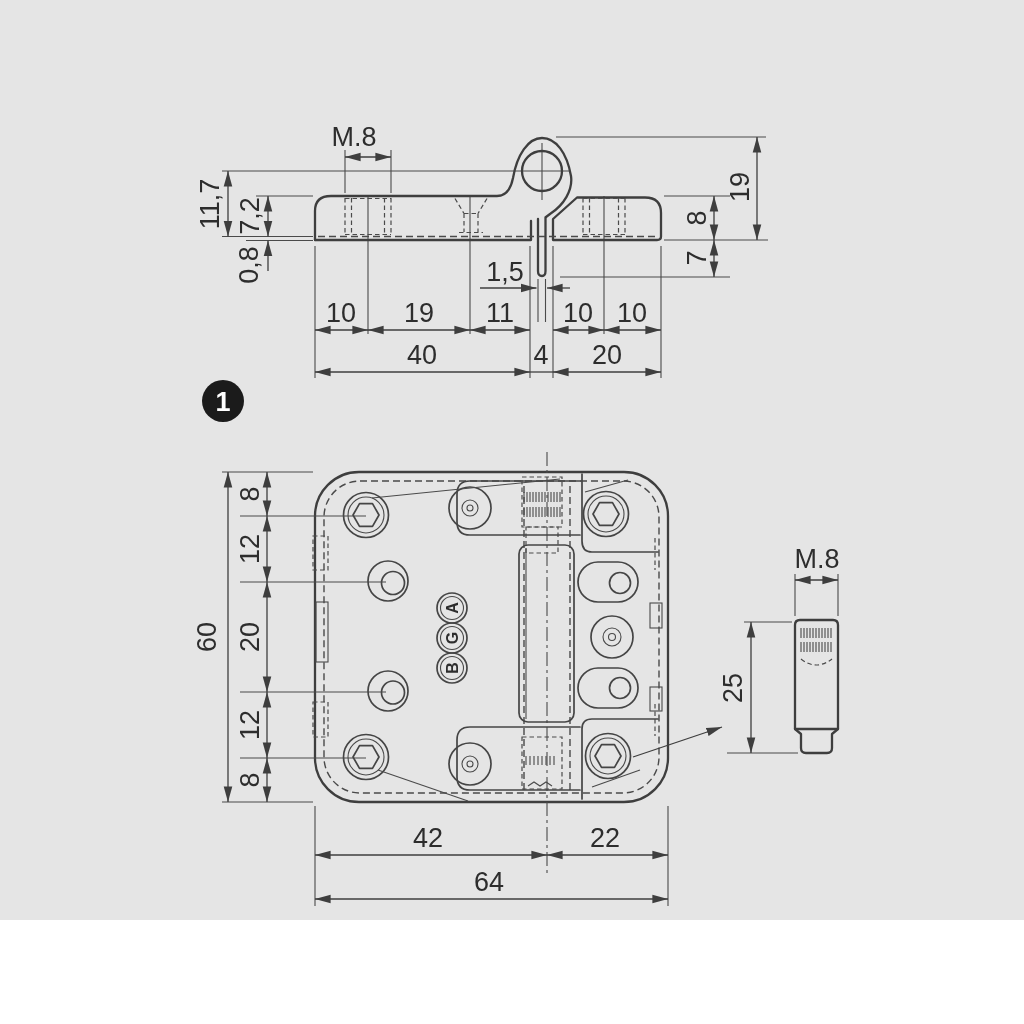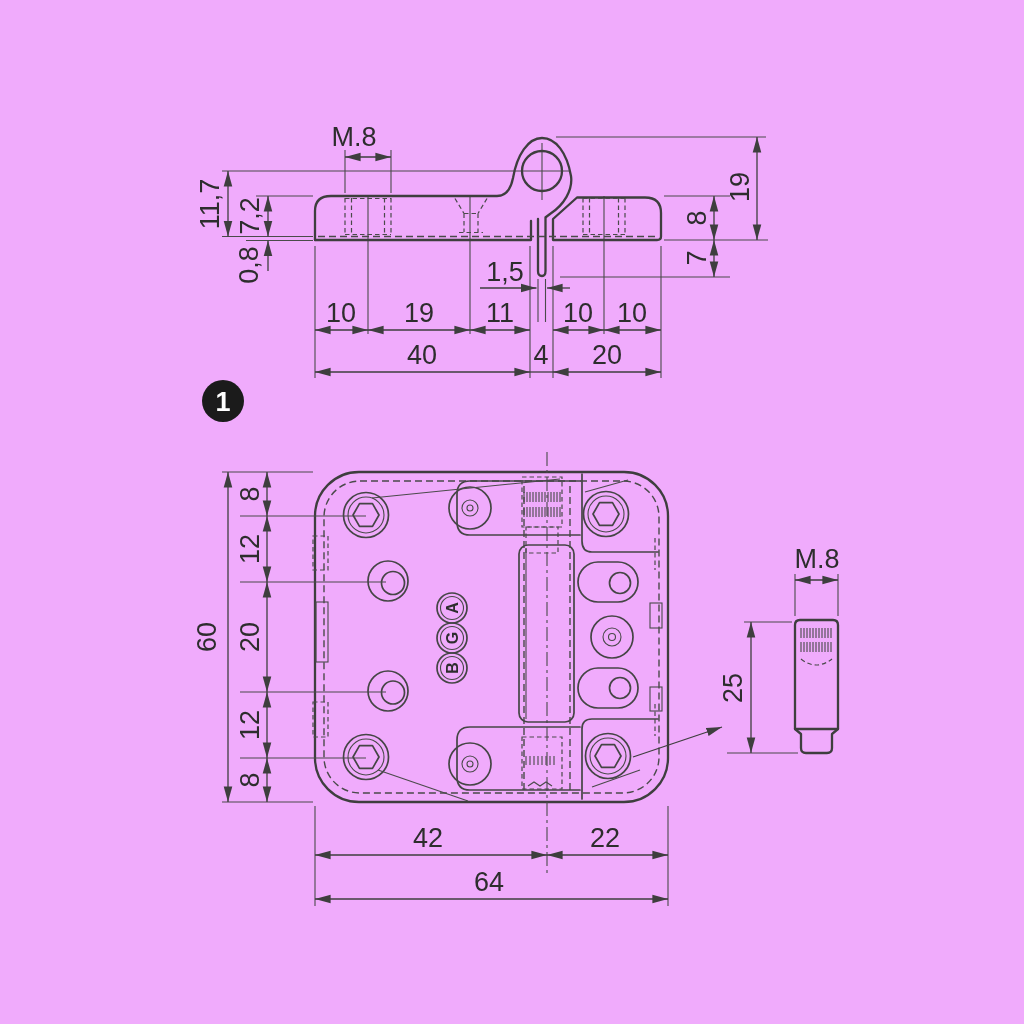--- a/index.html
+++ b/index.html
@@ -1,16 +1,16 @@
 <!DOCTYPE html>
 <html><head>
 <meta charset="utf-8">
 <style>
   html,body{margin:0;padding:0;background:#ffffff;}
-  .sheet{position:relative;width:1024px;height:1024px;background:#f0abfc;overflow:hidden;}
+  .sheet{position:relative;width:1024px;height:920px;background:#e5e5e5;overflow:hidden;}
   svg{display:block;}
   
   .o2{stroke:#3e3e3e;stroke-width:2.3;fill:none;stroke-linecap:round;stroke-linejoin:round;}
   .o1{stroke:#454545;stroke-width:1.7;fill:none;stroke-linecap:round;stroke-linejoin:round;}
   .t {stroke:#4a4a4a;stroke-width:1.1;fill:none;}
   .dm{stroke:#3e3e3e;stroke-width:1.3;fill:none;}
   .hd{stroke:#4a4a4a;stroke-width:1.4;fill:none;stroke-dasharray:7 4;}
   .h2{stroke:#4a4a4a;stroke-width:1.2;fill:none;stroke-dasharray:4.5 3;}
   .cl{stroke:#4a4a4a;stroke-width:1.1;fill:none;stroke-dasharray:14 4 3 4;}
   text{font-family:"Liberation Sans",sans-serif;fill:#2d2d2d;font-size:27px;}

